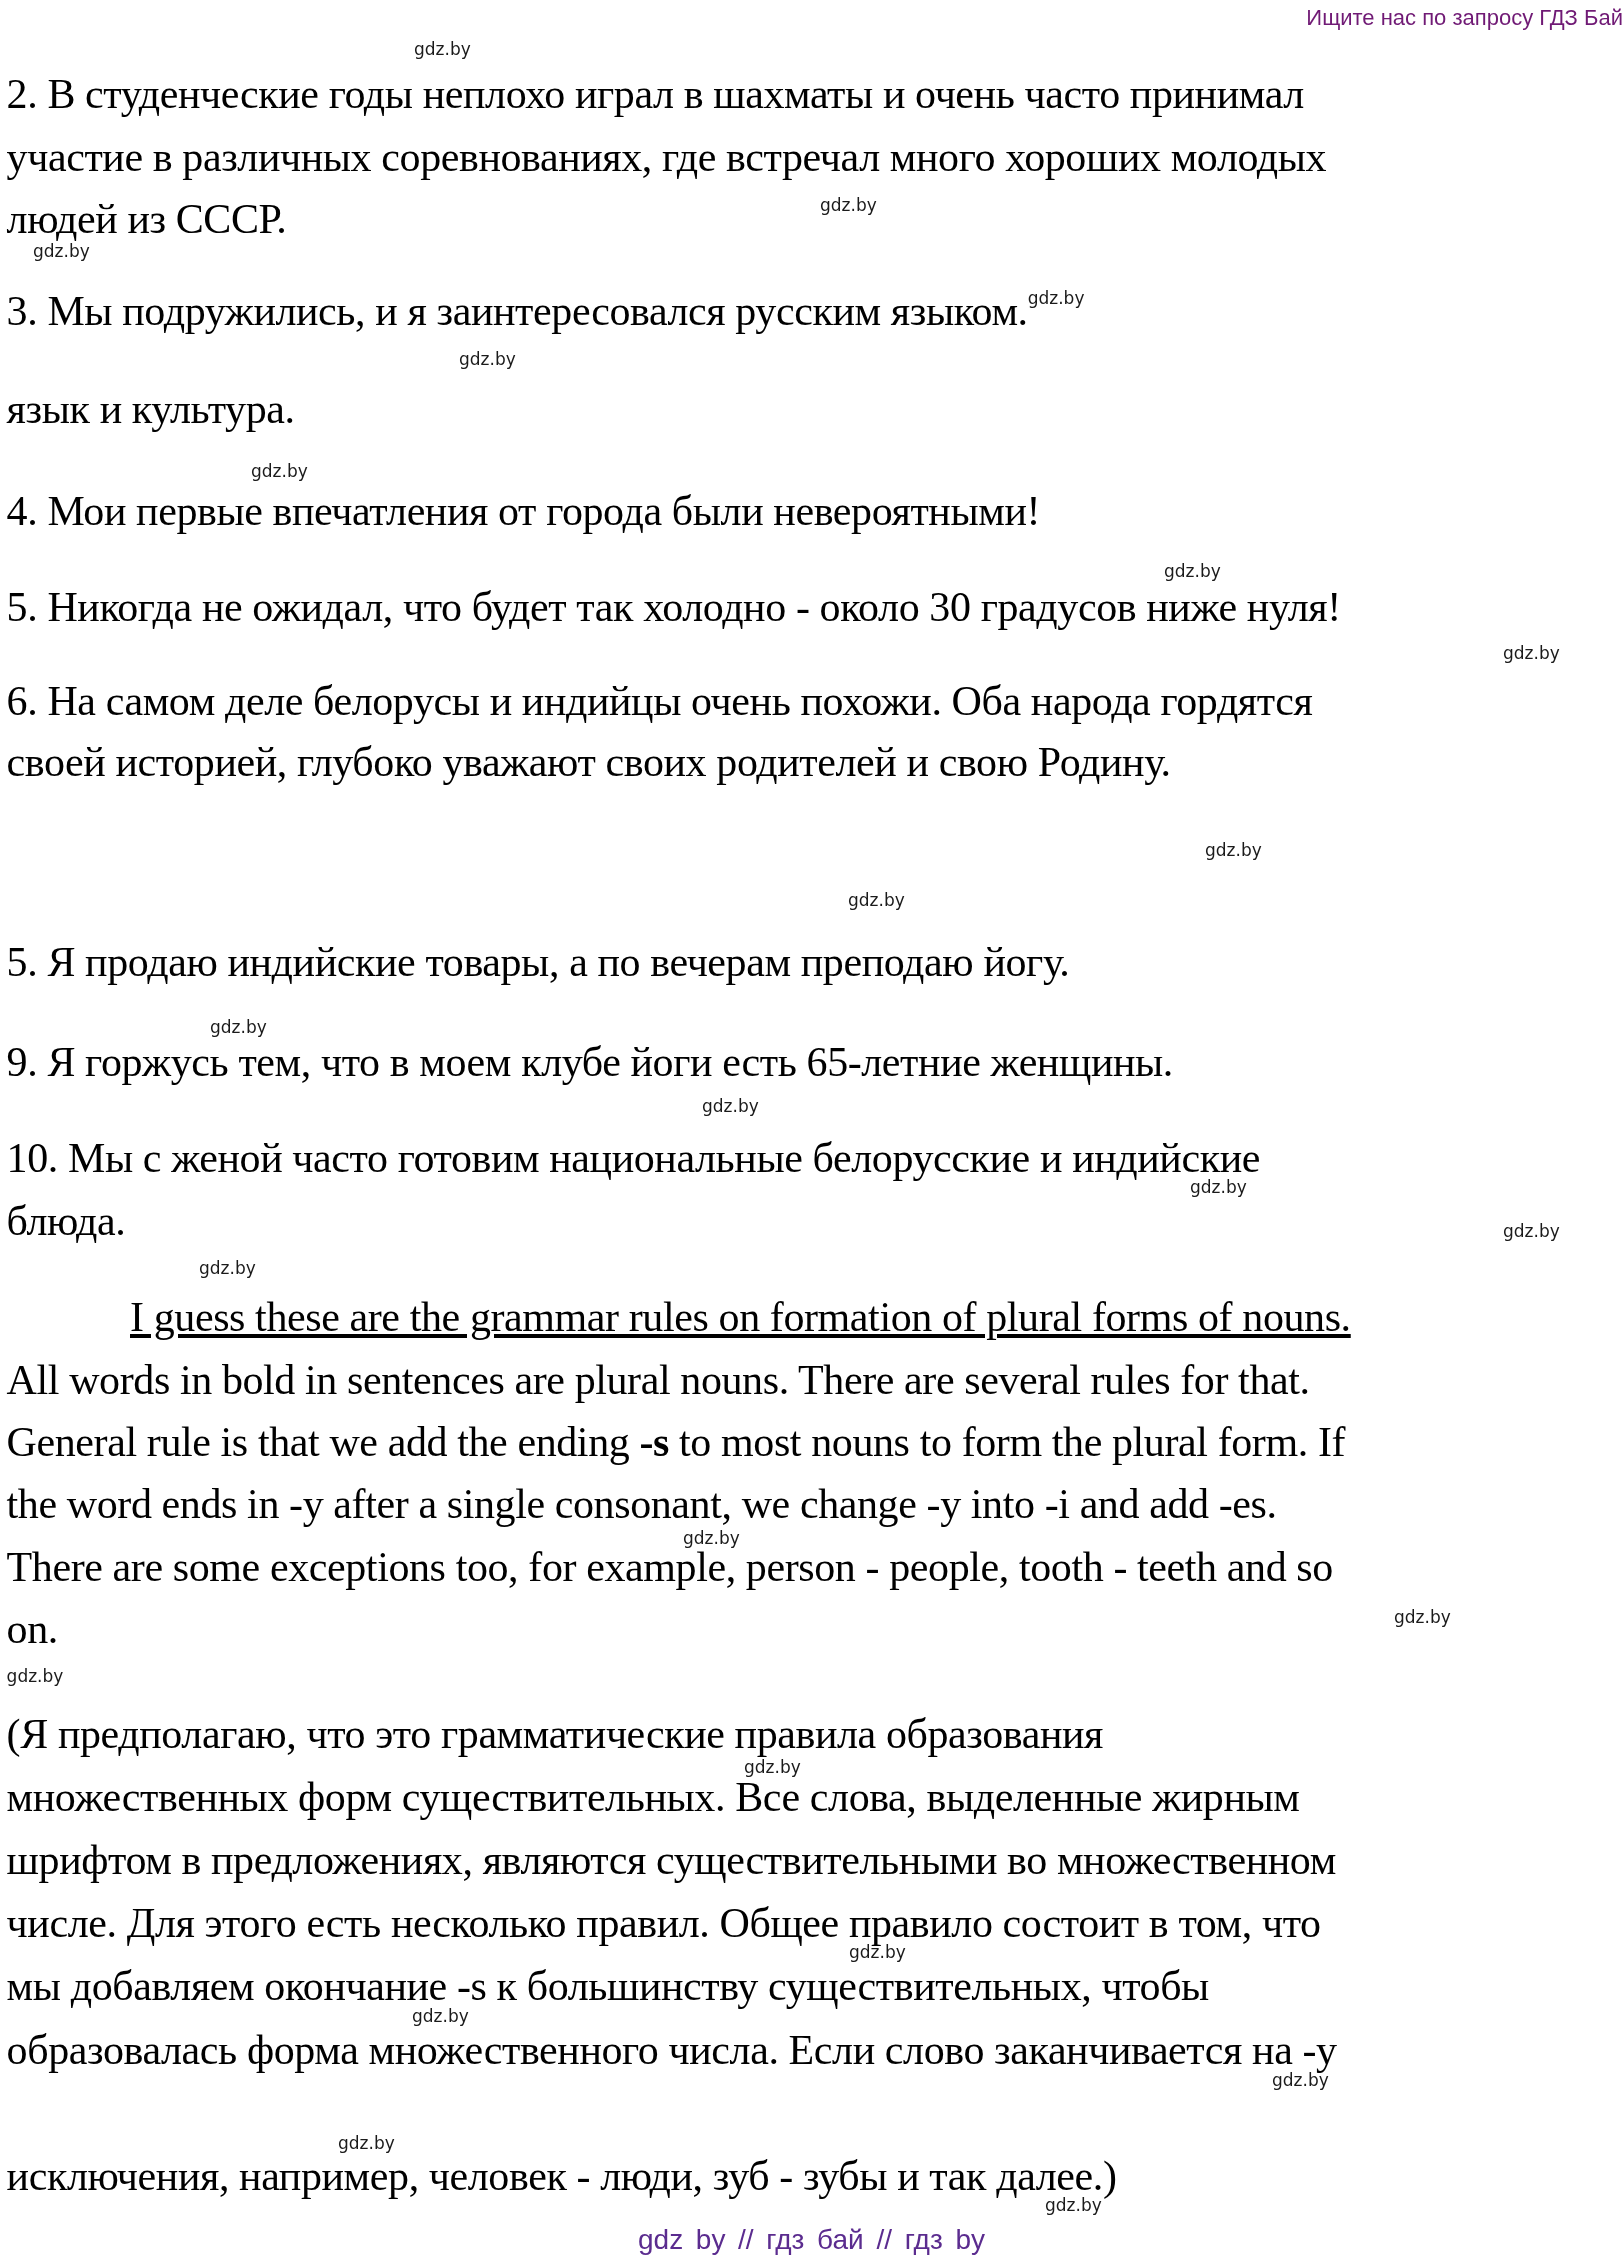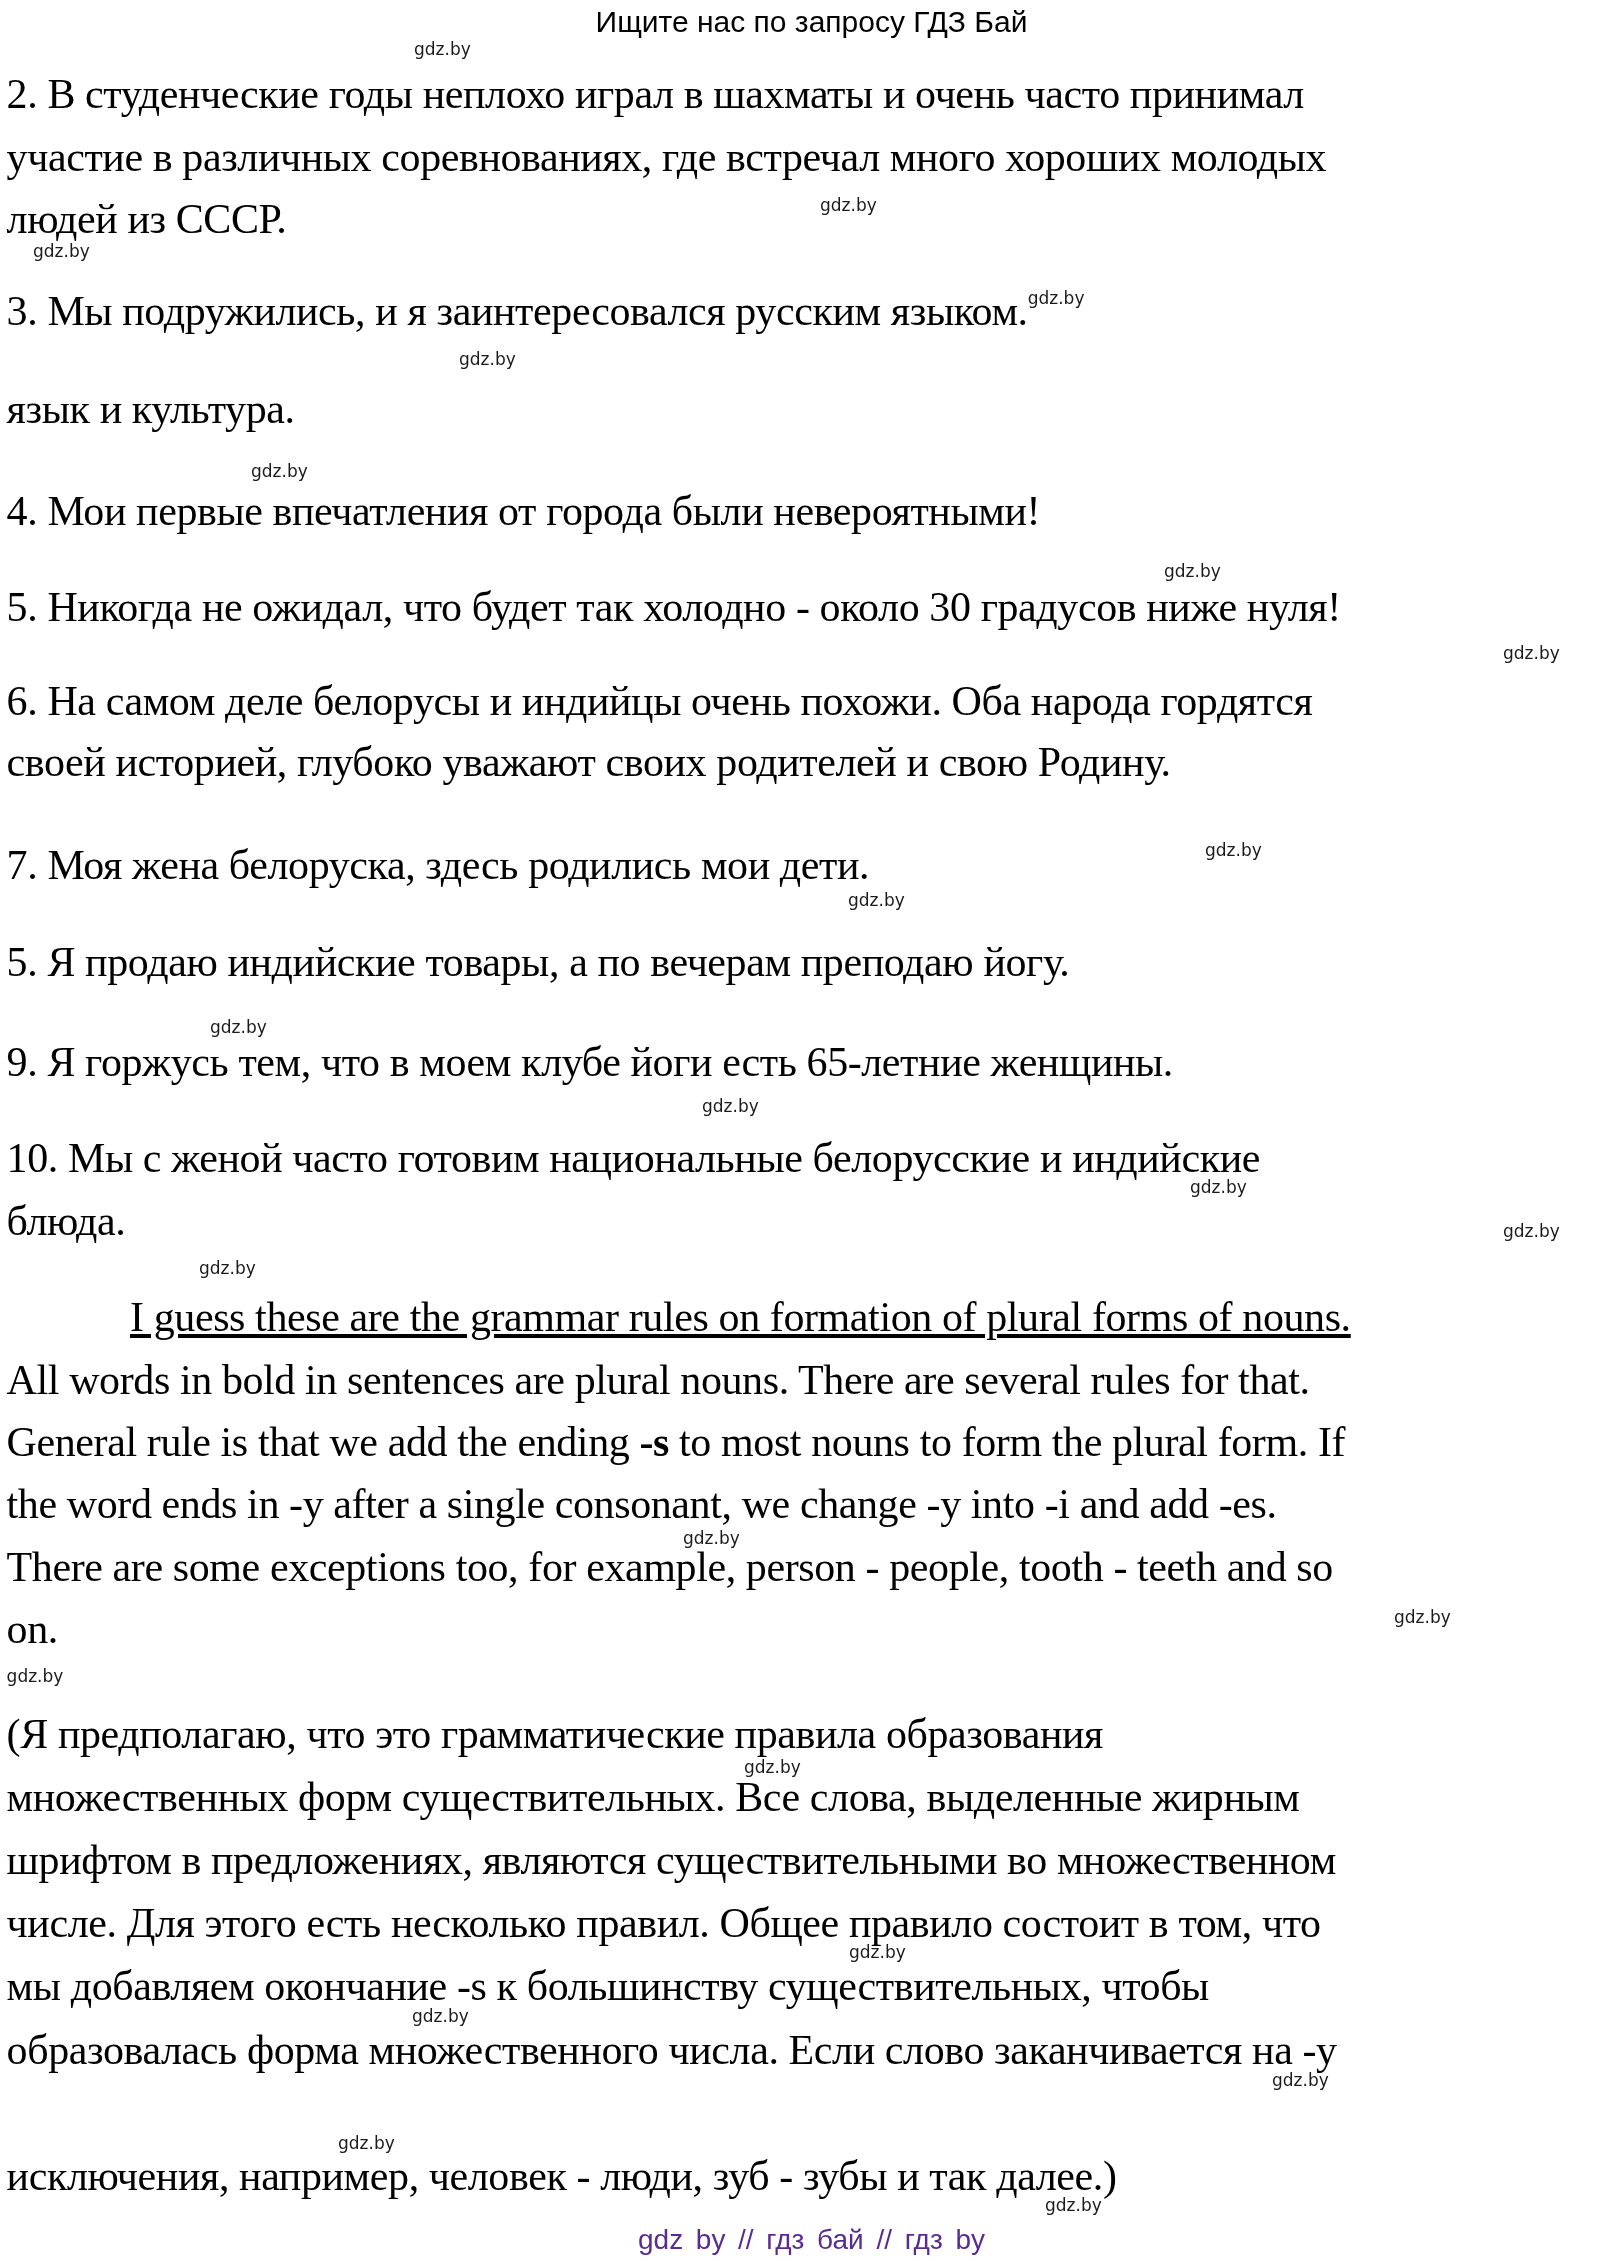--- a/index.html
+++ b/index.html
@@ -9,24 +9,24 @@
     height: 2261px;
     background: #ffffff;
     overflow: hidden;
     font-family: "Liberation Serif", serif;
   }
   .promo {
     position: absolute;
     top: 4.9px;
     left: 0;
     width: 100%;
-    text-align: center;
+    text-align: right;
     font-family: "Liberation Sans", sans-serif;
-    font-size: 30px;
-    color: #000000;
+    font-size: 22px;
+    color: #701a75;
     white-space: nowrap;
   }
   .wm {
     position: absolute;
     font-family: "DejaVu Sans", sans-serif;
     font-size: 17px;
     color: #1b1b1b;
     white-space: nowrap;
   }
   .tl {
@@ -100,21 +100,20 @@
   <div class="tl" style="top:289px"><span>3. Мы подружились, и я заинтересовался русским языком.</span><span class="sup-wm">gdz.by</span></div>
   <div class="tl" style="top:387px">язык и культура.</div>
 
   <div class="tl" style="top:489px">4. Мои первые впечатления от города были невероятными!</div>
 
   <div class="tl" style="top:585px">5. Никогда не ожидал, что будет так холодно - около 30 градусов ниже нуля!</div>
 
   <div class="tl" style="top:679px">6. На самом деле белорусы и индийцы очень похожи. Оба народа гордятся</div>
   <div class="tl" style="top:740px">своей историей, глубоко уважают своих родителей и свою Родину.</div>
 
-  <div class="tl" style="top:843px">7. Моя жена белоруска, здесь родились мои дети.</div>
 
   <div class="tl" style="top:940px">5. Я продаю индийские товары, а по вечерам преподаю йогу.</div>
 
   <div class="tl" style="top:1040px">9. Я горжусь тем, что в моем клубе йоги есть 65-летние женщины.</div>
 
   <div class="tl" style="top:1136px">10. Мы с женой часто готовим национальные белорусские и индийские</div>
   <div class="tl" style="top:1199px">блюда.</div>
 
   <div class="tl indent1" style="top:1295px">I guess these are the grammar rules on formation of plural forms of nouns.</div>
   <div class="tl" style="top:1358px">All words in bold in sentences are plural nouns. There are several rules for that.</div>

